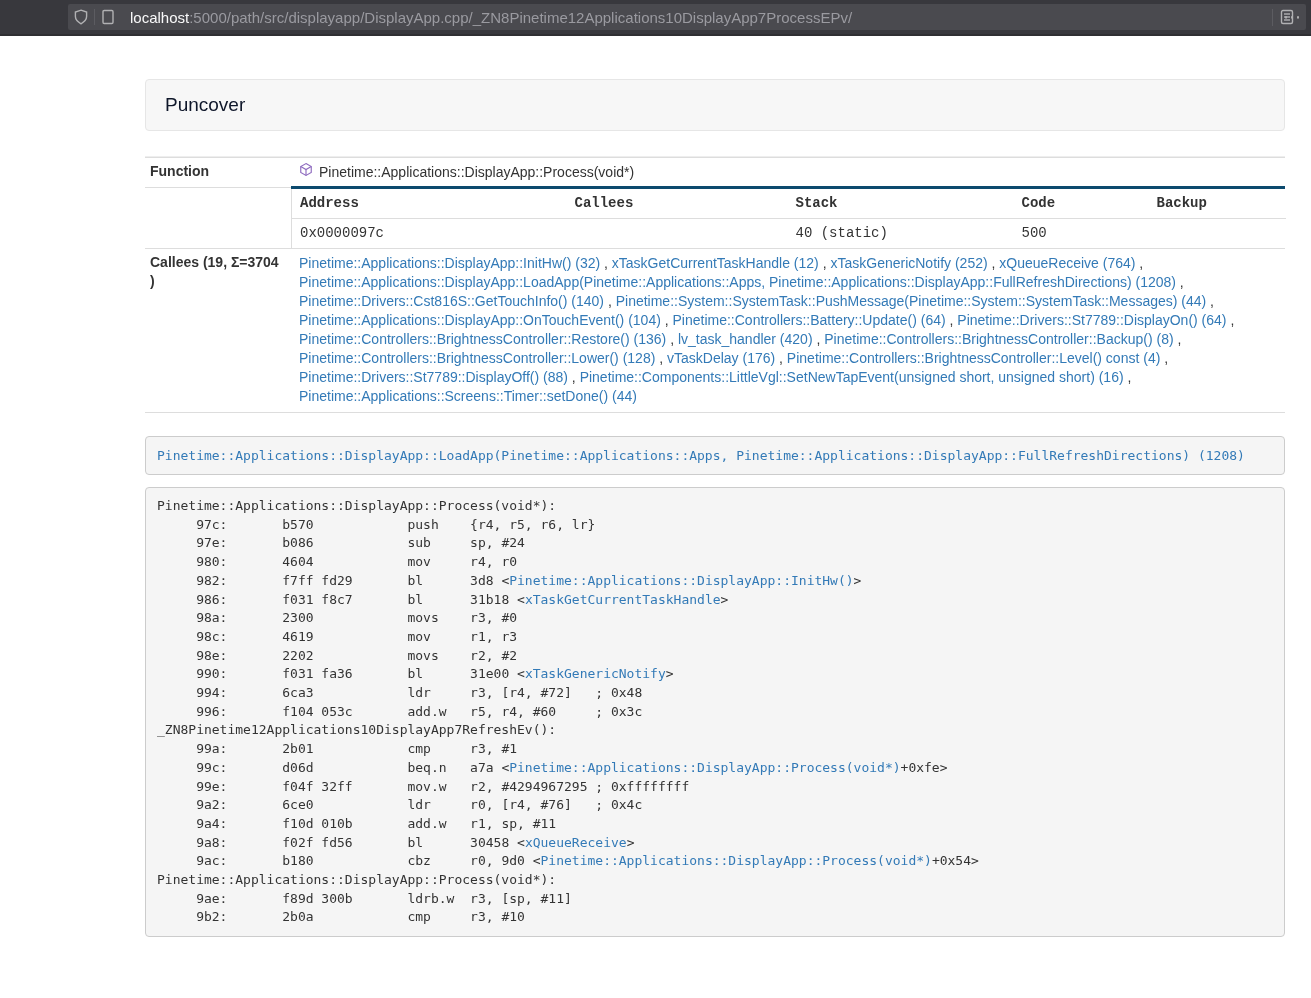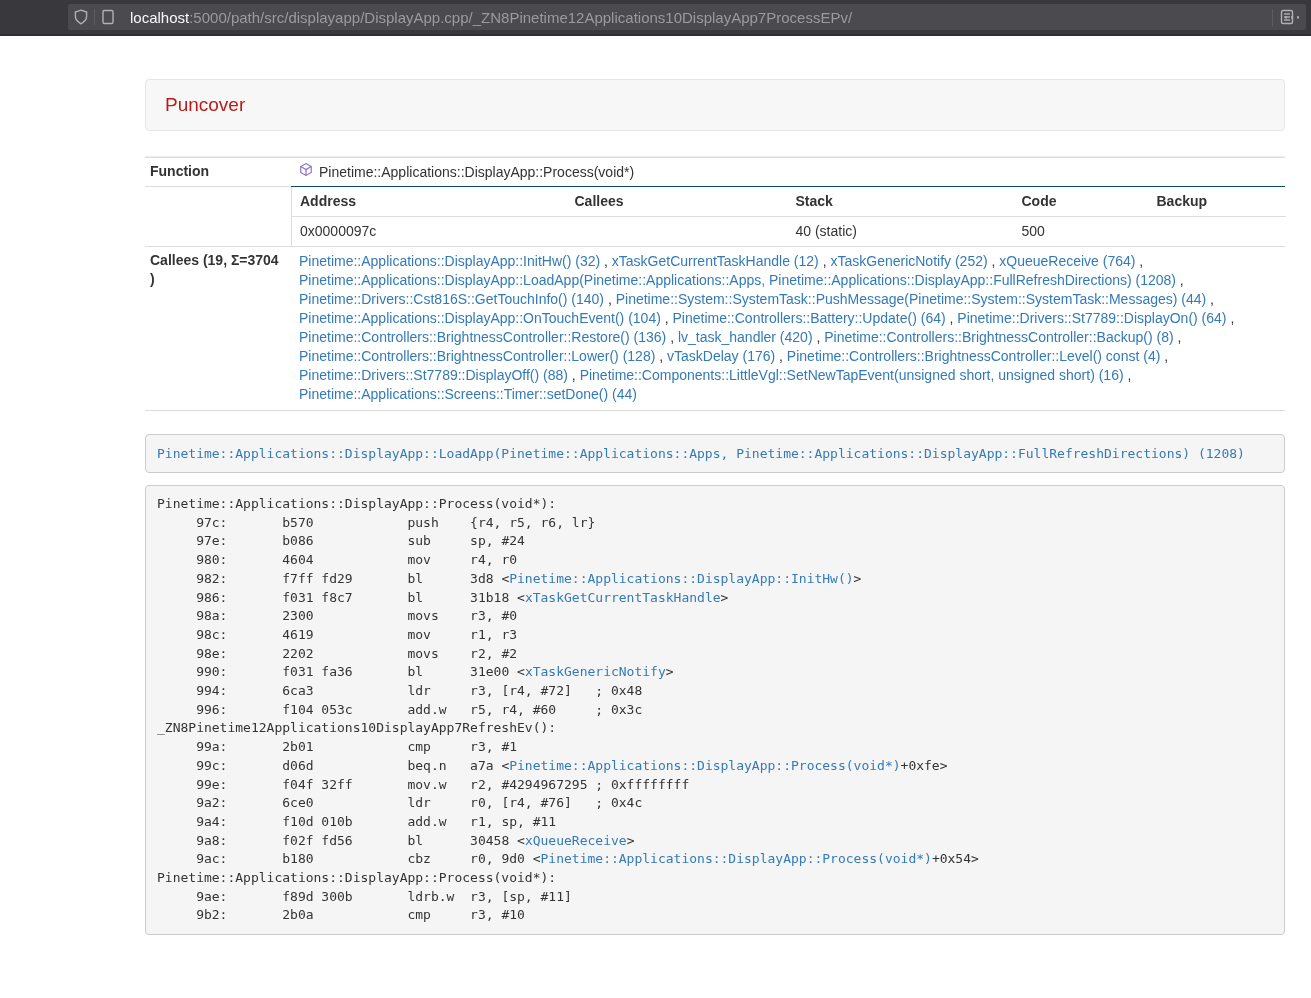--- a/index.html
+++ b/index.html
@@ -23,36 +23,36 @@
   .url-text .host { color:#f9f9fa; }
   .chrome-sep2 { position:absolute; right:38px; top:9px; width:1px; height:17px; background:#5c5c61; }
   .menu-btn {
     position:absolute; right:3px; top:4px; width:32px; height:26px; border:0; background:transparent;
     color:#b1b1b3; font-size:18px; line-height:24px; text-align:center; cursor:pointer; padding:0;
   }
   
   .container { width:1140px; margin-left:145px; color:#333; }
   .app-header {
     margin-top:43px; background:#f7f7f7; border:1px solid #e6e6e6; border-radius:4px;
-    padding:14px 19px; font-size:19px; line-height:22px; color:#b91c1c;
+    padding:14px 19px; font-size:19px; line-height:22px; color:#0f172a;
   }
   hr.rule { margin:25px 0 0 0; border:0; border-top:1px solid #eee; }
   .breadcrumb { margin:26px 0 7px 5px; font-size:14px; line-height:20px; }
   .breadcrumb a { color:#337ab7; text-decoration:none; }
   .breadcrumb .bc-sep { color:#777; }
   
   table.main { width:100%; border-collapse:collapse; table-layout:fixed; font-size:14px; color:#333; border-bottom:1px solid #ddd; }
   table.main > tbody > tr > th.rowlabel {
     width:133px; text-align:left; vertical-align:top; font-weight:bold;
     padding:4px 8px 4px 5px; line-height:19px; border-top:1px solid #ddd;margin-left:31px;
   }
   table.main > tbody > tr > td.rowval {
     text-align:left; vertical-align:top; padding:4px 8px; line-height:19px; border-top:1px solid #ddd;
   }
-  td.nestwrap { padding:0 !important; border-top:1px solid #0c4a6e; }
+  td.nestwrap { padding:0 !important; border-top:3px solid #0c4a6e;font-family:Liberation Mono, monospace; }
   table.nested { width:100%; border-collapse:collapse; table-layout:fixed; border-left:1px solid #ddd; }
   table.nested th, table.nested td { text-align:left; padding:5px 8px; line-height:19px; font-size:14px; }
   table.nested th { font-weight:bold; border-bottom:1px solid #ddd; }
   .func-cell { display:flex; align-items:center; gap:6px; }
   .cube { flex:0 0 auto; }
   .callees { line-height:20px; padding-top:5px !important; padding-bottom:6px !important; }
   .callees a { color:#337ab7; text-decoration:none;text-align:center; }
   .callees .csep { color:#333; }
   
   pre.box {

